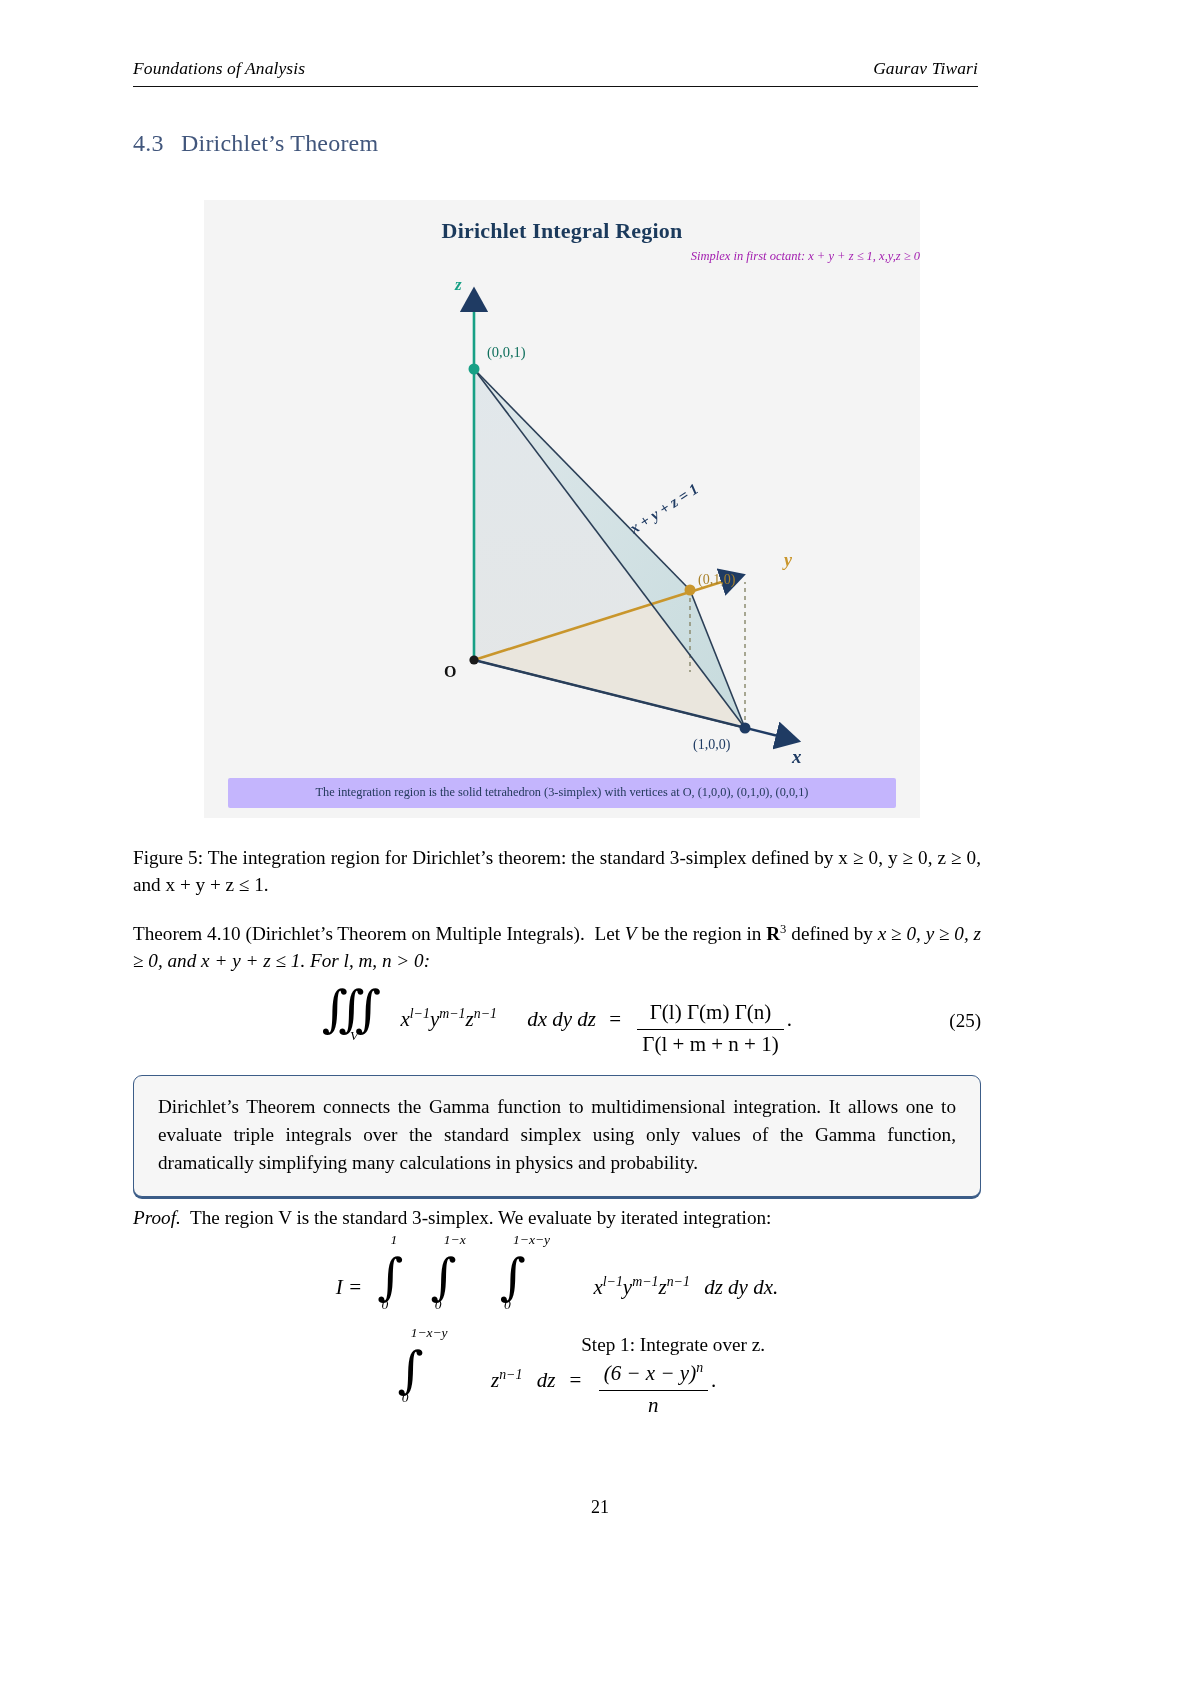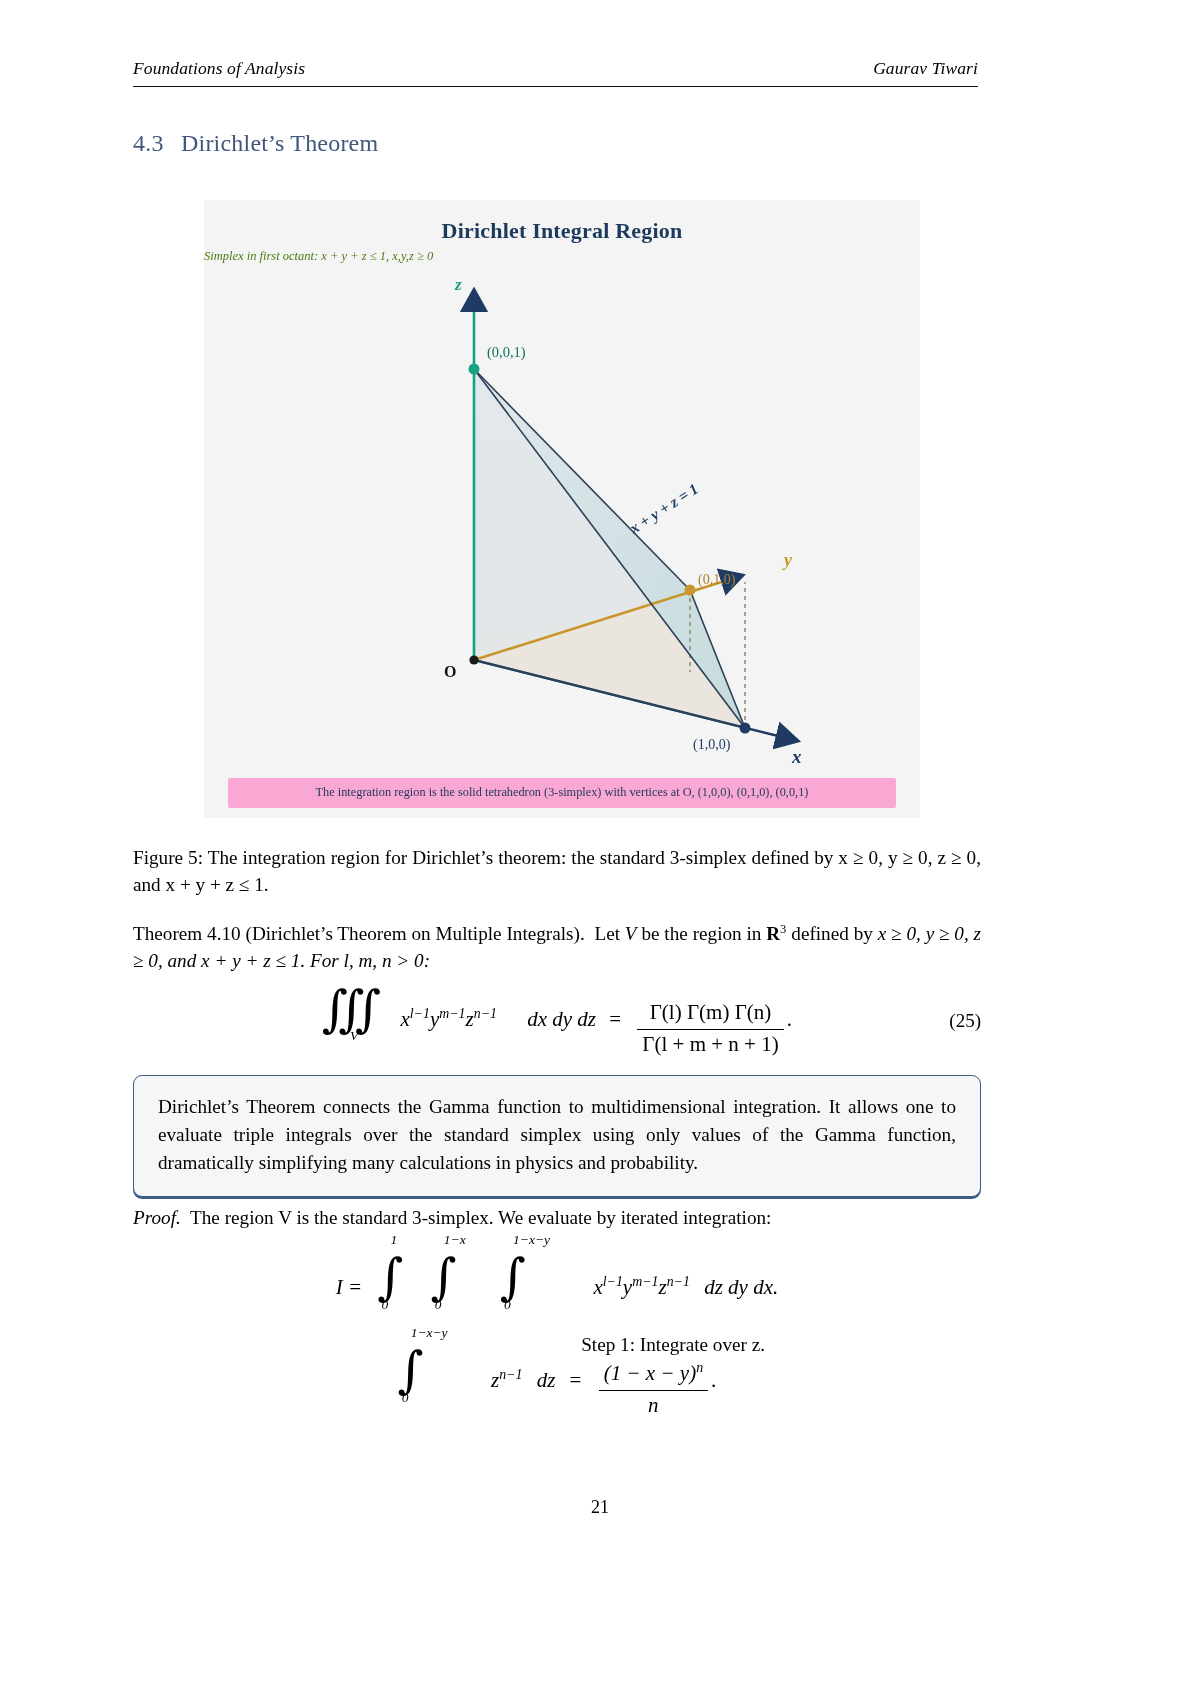--- a/index.html
+++ b/index.html
@@ -71,33 +71,33 @@
     text-align: center;
     font-size: 22px;
     font-weight: bold;
     color: #1b3a5c;
     letter-spacing: .2px;
   }
   .fig-sub {
     position: absolute;
     top: 49px;
     left: 0; right: 0;
-    text-align: left;
+    text-align: right;
     font-size: 12.5px;
     font-style: italic;
-    color: #4d7c0f;
+    color: #a21caf;
   }
   .fig-note {
     position: absolute;
     bottom: 10px;
     left: 24px; right: 24px;
     text-align: center;
     font-size: 12.3px;
     color: #23395b;
-    background: #f9a8d4;
+    background: #c4b5fd;
     padding: 7px 4px 8px;
     border-radius: 2px;
   }
   .figsvg {
     position: absolute;
     left: 0;
     top: 72px;
     width: 716px;
     height: 500px;
   }
@@ -326,21 +326,21 @@
 
   <div class="eqrow eqZ">
     <span class="math">
       <span class="intgrp">
         <span class="bigint">∫</span><span class="intsub" style="left:13px; top:-30px;">1−x−y</span><span class="intsub" style="left:4px; bottom:-13px;">0</span>
       </span>
       <span style="margin-left:62px"><i class="m">z</i><sup class="ex">n−1</sup></span>
       <span class="mathit" style="margin-left:9px">dz</span>
       <span style="margin:0 9px">=</span>
       <span class="frac">
-        <span class="num"><span class="mathit">(1 − x − y)</span><sup class="ex">n</sup></span>
+        <span class="num"><span class="mathit">(6 − x − y)</span><sup class="ex">n</sup></span>
         <span class="den mathit">n</span>
       </span><span>.</span>
     </span>
   </div>
 
   <div class="pagenum">21</div>
 
 </div>
 
 </body></html>

